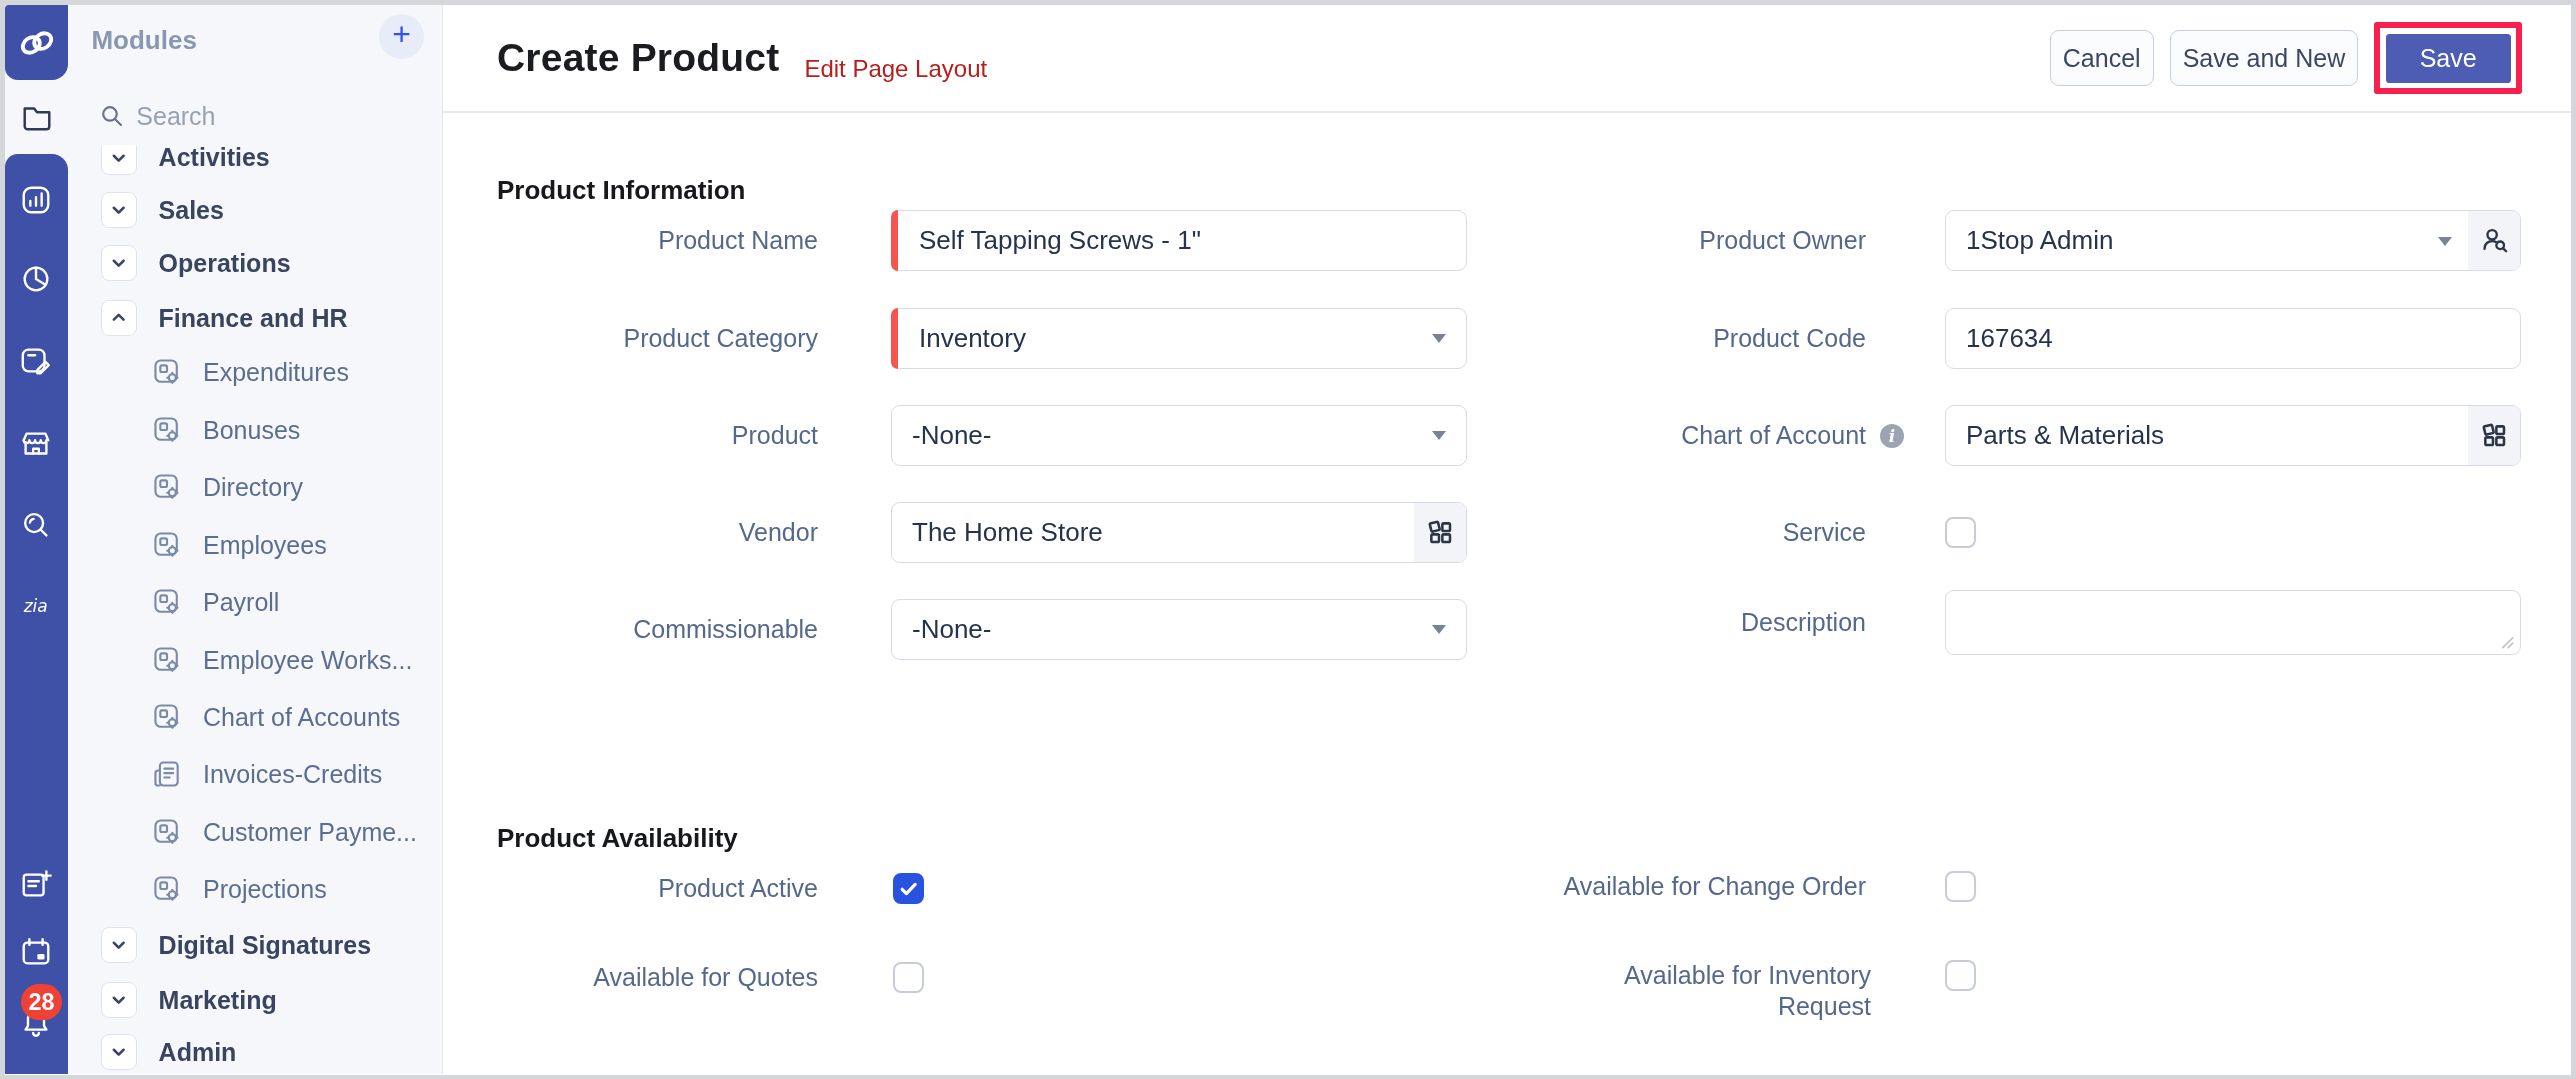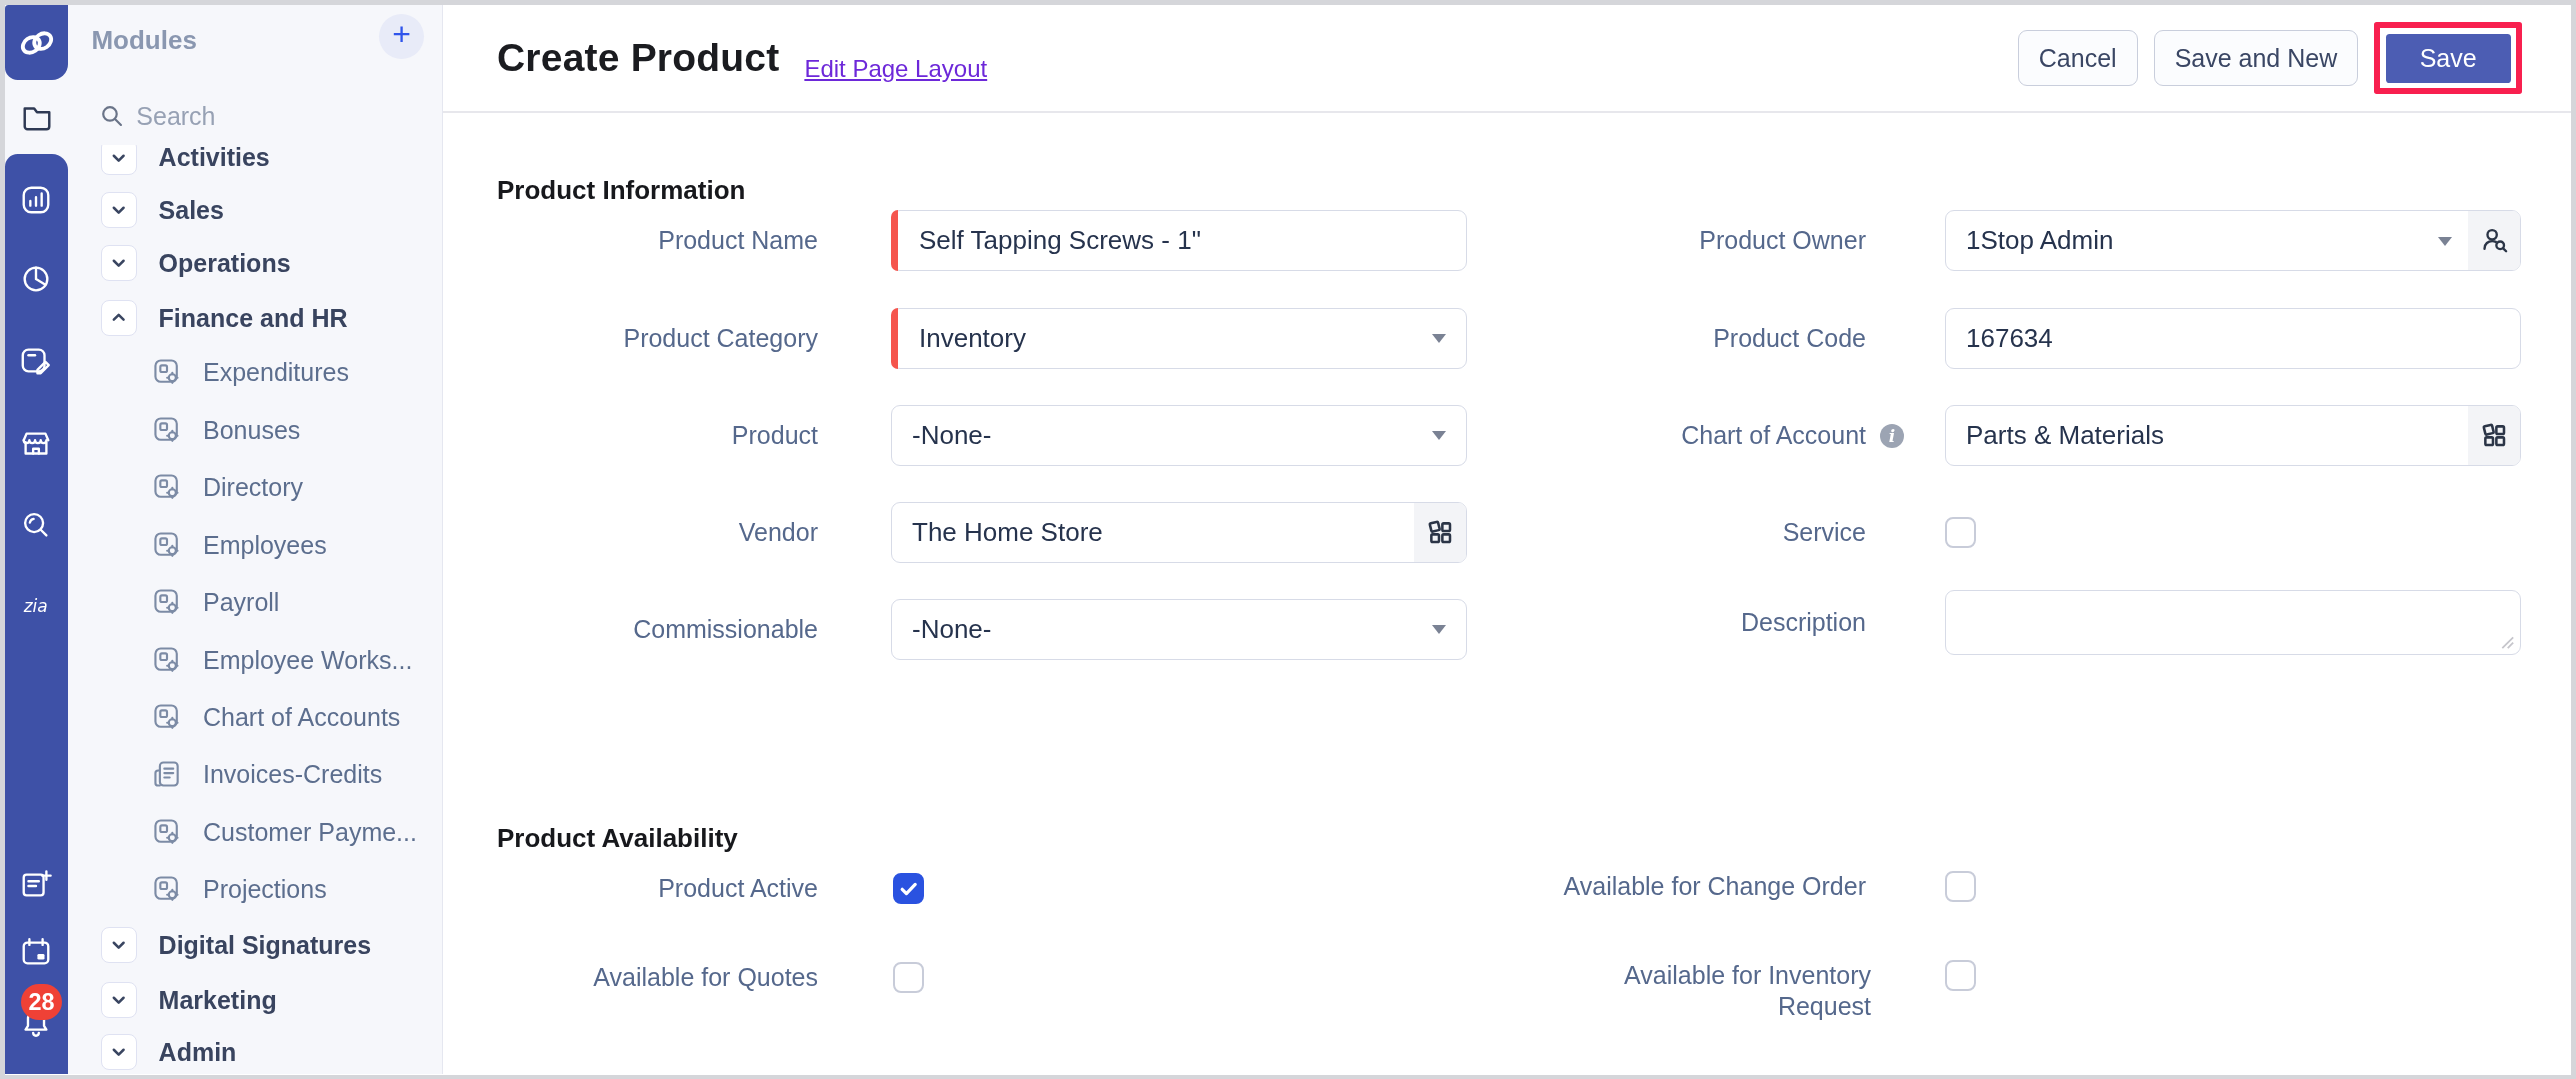--- a/index.html
+++ b/index.html
@@ -34,23 +34,23 @@
   .trow{position:absolute;left:0;width:100%;height:50px;display:flex;align-items:center;}
   .chev-box{width:36px;height:36px;margin-left:33px;background:#fff;border:1.8px solid #dfe2f2;
     border-radius:8px;display:flex;align-items:center;justify-content:center;flex:none;}
   .tlabel{font-size:25px;font-weight:600;color:#39445f;margin-left:21.6px;white-space:nowrap;}
   .mod-ico{width:32px;height:32px;margin-left:83px;flex:none;display:flex;align-items:center;justify-content:center;}
   .slabel{font-size:25px;color:#5c6e8e;margin-left:20px;white-space:nowrap;}
   
   .main{position:absolute;left:438px;top:0;right:0;bottom:0;background:#fff;}
   .main-header{position:absolute;top:0;left:0;right:0;height:106px;display:flex;align-items:center;}
   .page-title{margin-left:54px;font-size:39px;font-weight:bold;color:#1b1c20;letter-spacing:0.2px;}
-  .edit-link{margin-left:25px;margin-top:21px;font-size:24px;color:#6d28d9;text-decoration:underline;cursor:pointer;}
+  .edit-link{margin-left:25px;margin-top:21px;font-size:24px;color:#b91c1c;cursor:pointer;}
   .hdr-btns{margin-left:auto;margin-right:49px;display:flex;align-items:center;gap:16px;}
-  .btn{height:56px;padding:0 20px;border-radius:9px;border:1.8px solid #c9cedc;background:#fbfcfe;
+  .btn{height:56px;padding:0 12px;border-radius:9px;border:1.8px solid #c9cedc;background:#fbfcfe;
     color:#3a4664;font-size:25px;display:flex;align-items:center;white-space:nowrap;}
   .save-frame{border:6.3px solid #f8204f;padding:5.4px;border-radius:2.7px;display:flex;}
   .btn-save{height:49px;padding:0 34px;border-radius:3.6px;border:none;background:#4c5db3;color:#fff;
     font-size:25px;display:flex;align-items:center;}
   .hdr-divider{position:absolute;top:106px;left:0;right:0;height:1.8px;background:#e7e7ec;}
   .section-h{position:absolute;left:54px;font-size:26px;font-weight:bold;color:#17181c;margin-top:44px;}
   .flabel{position:absolute;font-size:25px;color:#55688c;text-align:right;line-height:30.5px;}
   .field{position:absolute;width:576px;height:61px;background:#fff;border:1.8px solid #d7dbe7;
     border-radius:9px;display:flex;align-items:center;padding:0 20px;font-size:26px;color:#26334d;}
   .field input{border:none;outline:none;font:inherit;color:inherit;width:100%;background:transparent;padding:0;}

